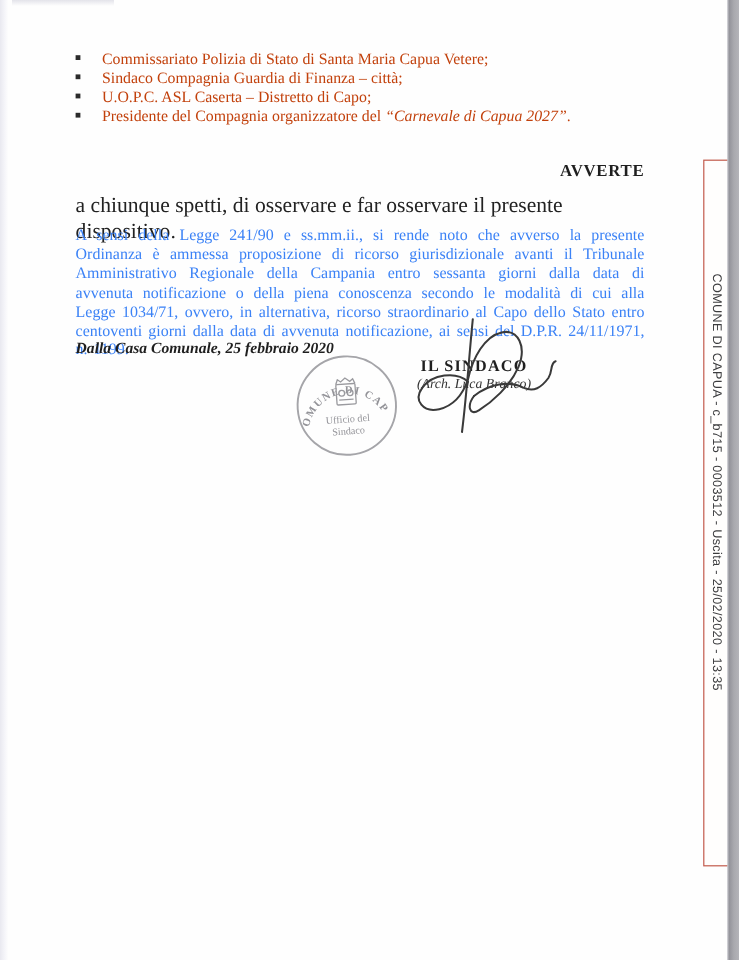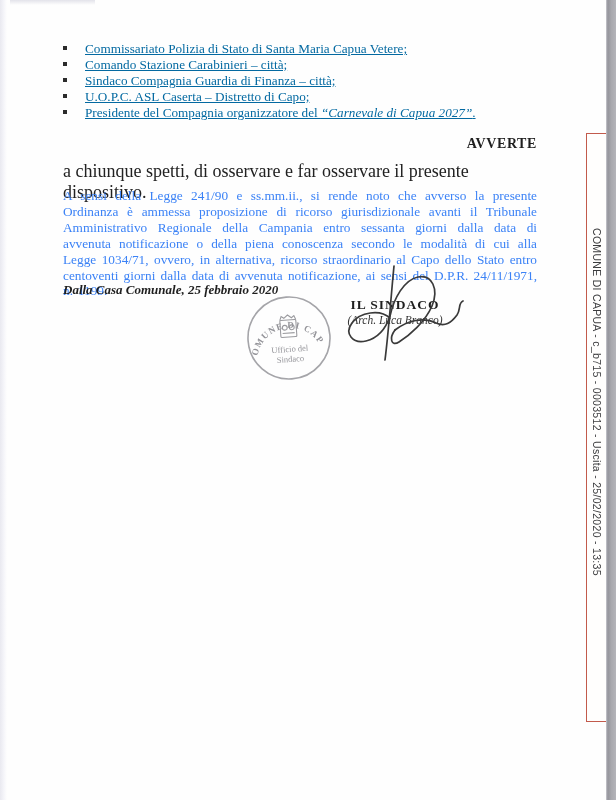--- a/index.html
+++ b/index.html
@@ -30,21 +30,21 @@
     background:linear-gradient(to right,#c9c9cf 0%, #94949b 18%, #a9a9ae 55%, #b4b4b9 100%);
   }
 
   
   .recipients {
     position:absolute; left:63px; top:41px; width:480px;
     list-style:none;
   }
   .recipients li {
     display:flex; align-items:baseline;
-    font-size:13.2px; line-height:16px; color:#0369a1;text-decoration:underline;
+    font-size:13.2px; line-height:16px; color:#c2410c;
   }
   .recipients .bullet {
     flex:0 0 auto;
     width:4px; height:4px; background:#2b2b2b;
     margin-right:18px; position:relative; top:-3px;
   }
   .q-italic { font-style:italic; }
 
   
   .heading {
@@ -115,24 +115,20 @@
 
   <div class="top-edge-artifact"></div>
 
   <ul class="recipients">
     <li>
       <span class="bullet"></span>
       <span>Commissariato Polizia di Stato di Santa Maria Capua Vetere;</span>
     </li>
     <li>
       <span class="bullet"></span>
-      <span>Comando Stazione Carabinieri – città;</span>
-    </li>
-    <li>
-      <span class="bullet"></span>
       <span>Sindaco Compagnia Guardia di Finanza – città;</span>
     </li>
     <li>
       <span class="bullet"></span>
       <span>U.O.P.C. ASL Caserta – Distretto di Capo;</span>
     </li>
     <li>
       <span class="bullet"></span>
       <span><span>Presidente del Compagnia organizzatore del </span><span class="q-italic">“Carnevale di Capua 2027”</span><span>.</span></span>
     </li>

